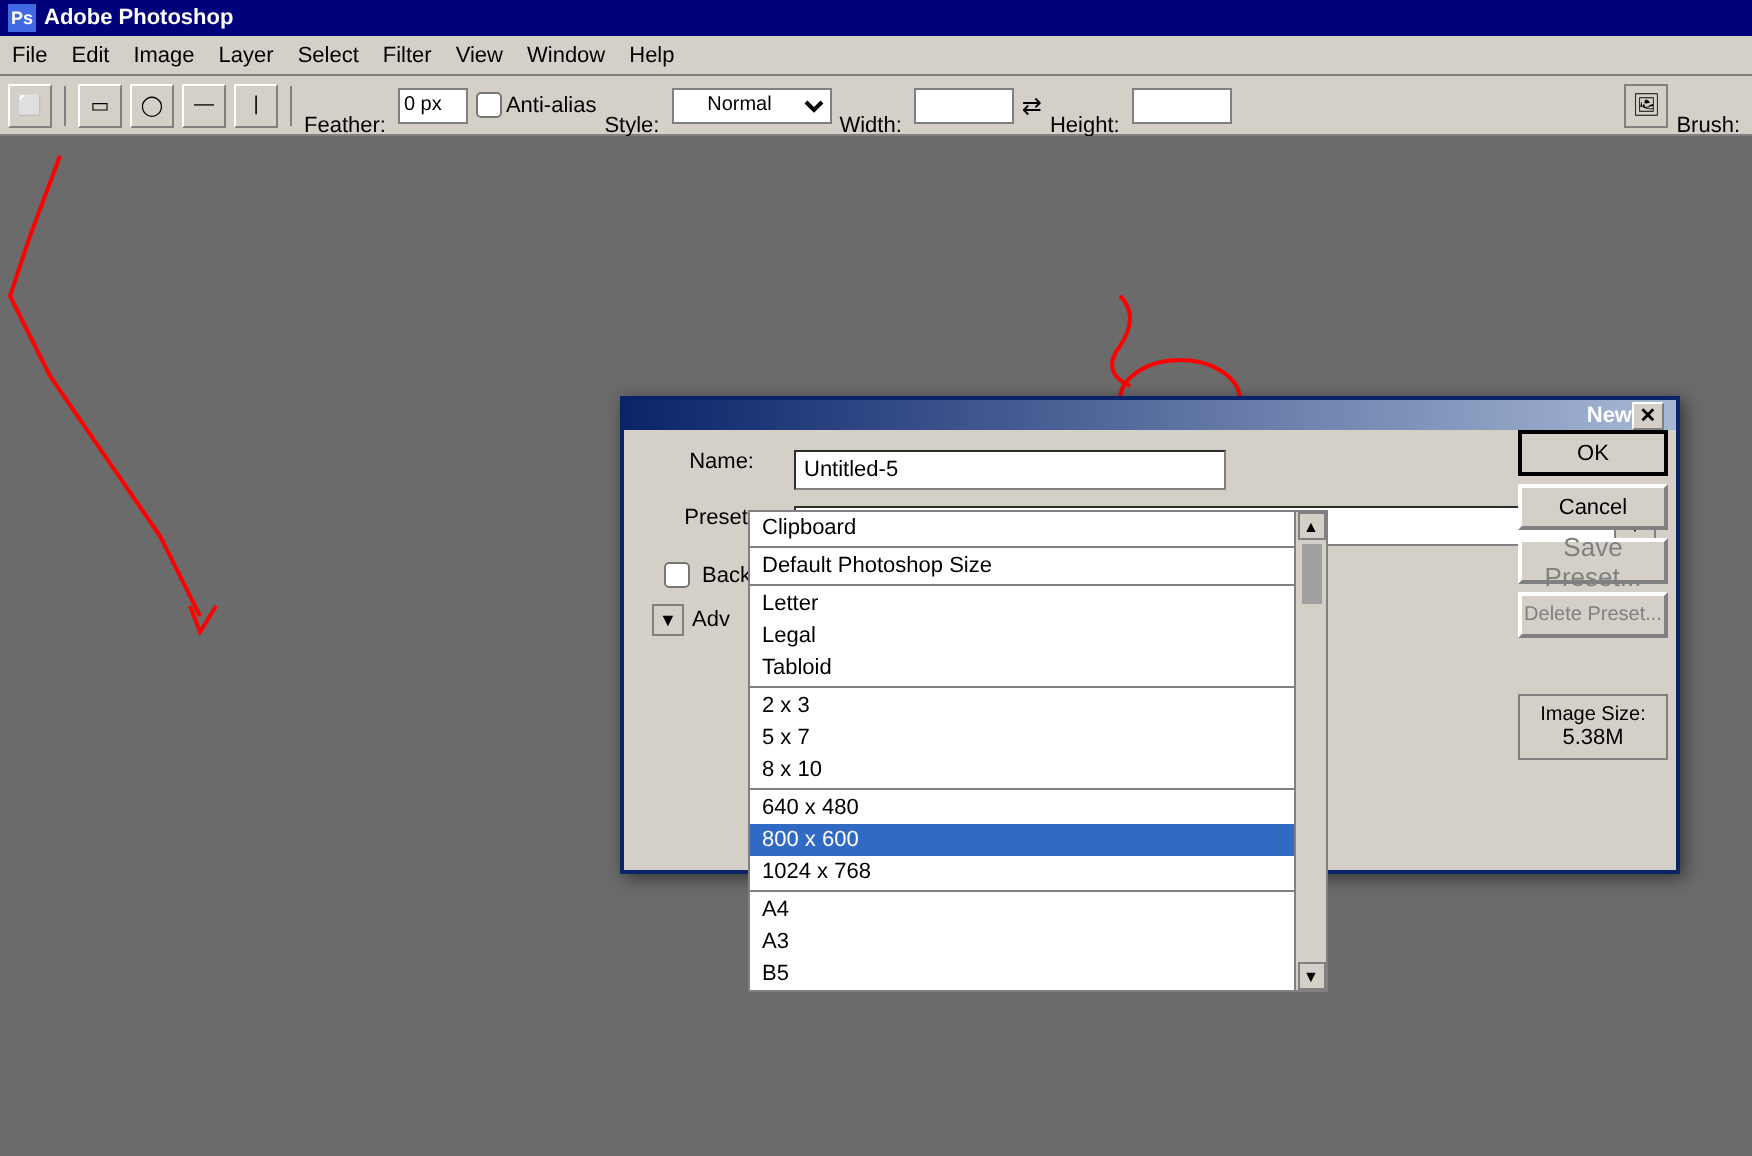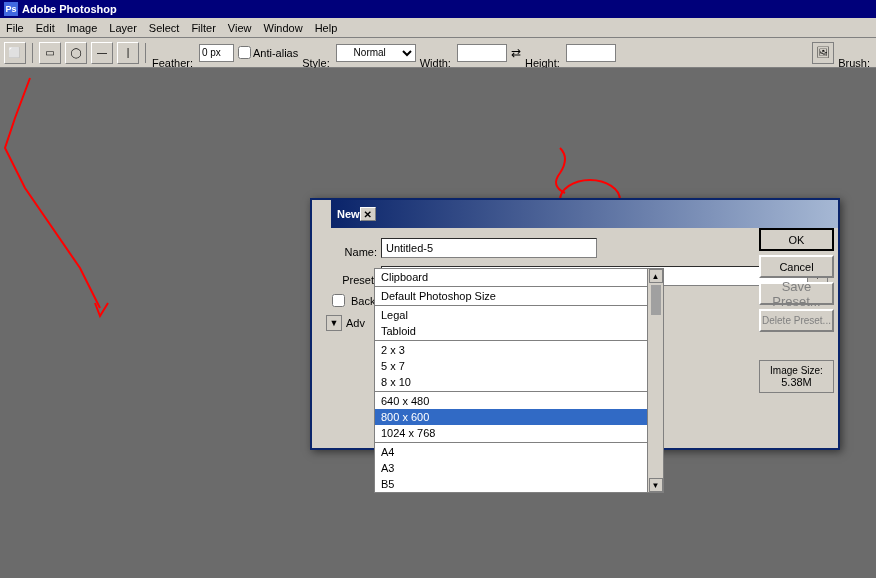--- a/index.html
+++ b/index.html
@@ -146,28 +146,27 @@
       left: 310px;
       width: 530px;
       background: #d4d0c8;
       border: 2px solid #0a246a;
       box-shadow: 2px 2px 8px rgba(0,0,0,0.5);
       z-index: 10;
     }
     .dialog-title-bar {
       background: linear-gradient(to right, #0a246a, #a6b8d4);
       color: white;
-      height: 28px;
-      display: flex;
-      align-items: center;
-      justify-content: flex-start;
+      height: 15px;
+      display: flex;
+      align-items: center;
+      justify-content: flex-end;
       padding: 0 6px;
       font-size: 11px;
       font-weight: bold;
-      margin-left: 19px;
     }
     .dialog-close-btn {
       width: 16px;
       height: 14px;
       background: #d4d0c8;
       border: 1px solid #808080;
       border-top-color: #fff;
       border-left-color: #fff;
       color: #000;
       font-size: 10px;
@@ -175,23 +174,23 @@
       align-items: center;
       justify-content: center;
       cursor: pointer;
       font-weight: bold;
     }
     .dialog-body {
       padding: 10px;
     }
     .dialog-row {
       display: flex;
-      align-items: flex-end;
+      align-items: flex-start;
       margin-bottom: 8px;
-      gap: 4px;
+      gap: 20px;
     }
     .dialog-label {
       font-size: 11px;
       color: #000;
       text-align: right;
       min-width: 55px;
     }
     .dialog-input {
       background: white;
       border: 1px inset #808080;
@@ -423,20 +422,21 @@
       </div>
     </div>
 
     <div style="position:relative;">
       <div style="position:absolute;left:62px;top:-180px;width:290px;background:white;border:1px solid #808080;z-index:20;display:flex;">
         <div style="flex:1;overflow:hidden;">
           <div class="dropdown-item">Clipboard</div>
           <div class="dropdown-separator"></div>
           <div class="dropdown-item">Default Photoshop Size</div>
           <div class="dropdown-separator"></div>
+          <div class="dropdown-item">Letter</div>
           <div class="dropdown-item">Legal</div>
           <div class="dropdown-item">Tabloid</div>
           <div class="dropdown-separator"></div>
           <div class="dropdown-item">2 x 3</div>
           <div class="dropdown-item">5 x 7</div>
           <div class="dropdown-item">8 x 10</div>
           <div class="dropdown-separator"></div>
           <div class="dropdown-item">640 x 480</div>
           <div class="dropdown-item selected">800 x 600</div>
           <div class="dropdown-item">1024 x 768</div>

